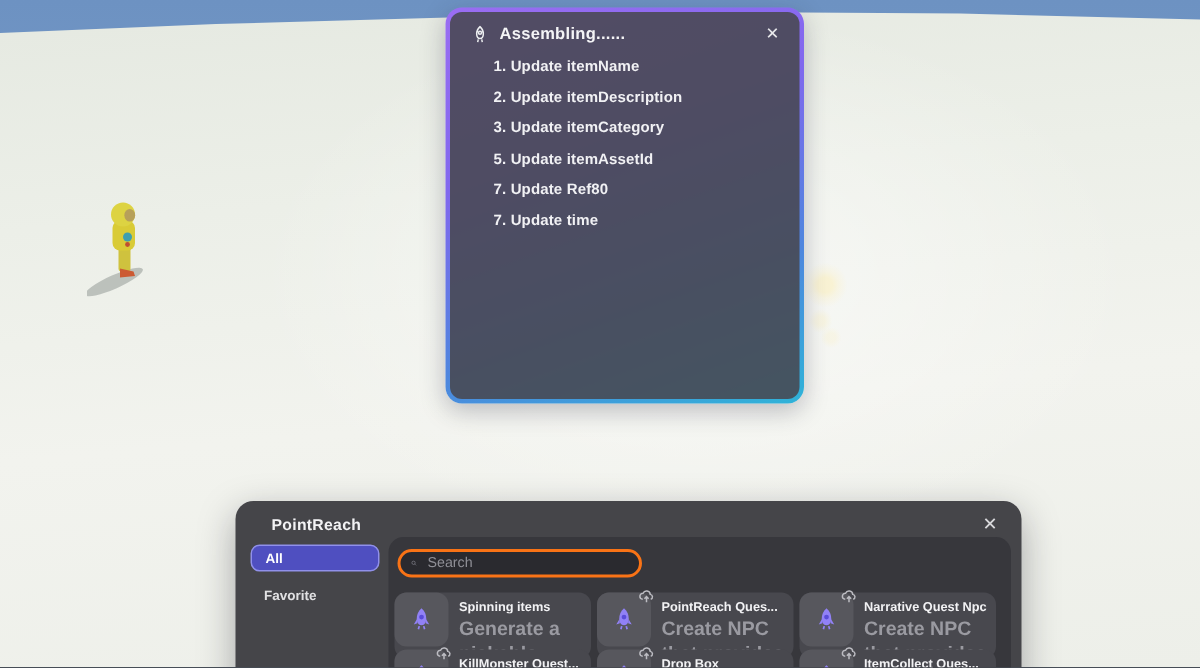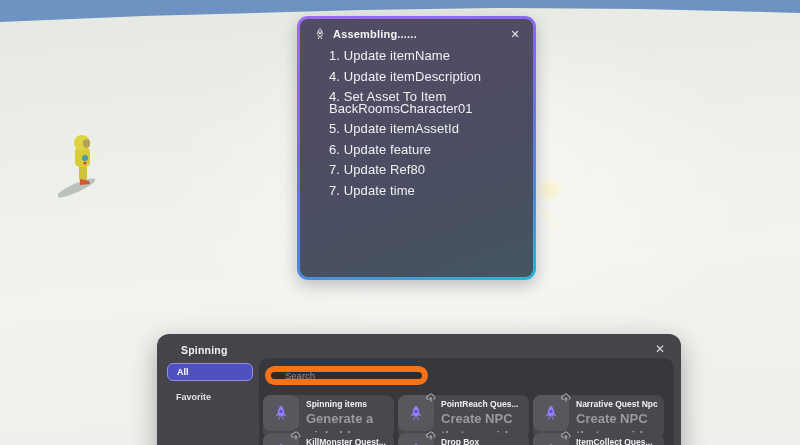--- a/index.html
+++ b/index.html
@@ -12,44 +12,44 @@
       radial-gradient(420px 260px at 58% 42%, rgba(255,255,255,.55), rgba(255,255,255,0) 70%),
       linear-gradient(175deg,#e5e9e1 0%,#ecefe8 30%,#f2f3ee 60%,#edefe9 100%);}
   .sparkle{position:absolute;left:536px;top:170px;width:34px;height:62px;pointer-events:none;
     background:
       radial-gradient(circle at 14px 20px, rgba(249,242,210,.95) 0 5px, rgba(249,242,210,.45) 9px, rgba(249,242,210,0) 15px),
       radial-gradient(circle at 11px 44px, rgba(249,242,210,.5) 0 3px, rgba(249,242,210,0) 8px),
       radial-gradient(circle at 18px 55px, rgba(249,242,210,.4) 0 3px, rgba(249,242,210,0) 7px);}
   .npc-box{position:absolute;left:390px;top:84px;}
   .player{position:absolute;left:58px;top:132px;}
   
-  .dialog{position:absolute;left:297px;top:16px;width:239px;height:264px;border-radius:11px;padding:3px;
+  .dialog{position:absolute;left:297px;top:5px;width:239px;height:264px;border-radius:11px;padding:3px;
     box-sizing:border-box;box-shadow:0 5px 16px rgba(40,40,60,.28);
     background:linear-gradient(160deg,#9a6df2 0%,#8168ee 35%,#4f86de 70%,#2fb3d8 100%);}
   .dialog-inner{position:relative;width:100%;height:100%;border-radius:8px;overflow:hidden;
     background:rgba(72,72,80,.88);}
   .dialog-header-icon{position:absolute;left:13px;top:8px;width:14px;height:14px;}
   .dialog-title{position:absolute;left:33px;top:9px;font-size:11px;font-weight:700;color:#f4f4f6;letter-spacing:.2px;}
   .dialog-close{position:absolute;right:10px;top:7px;width:16px;height:16px;border:none;background:none;
     color:#e9e9ec;font-size:11px;line-height:16px;text-align:center;padding:0;cursor:pointer;font-family:inherit;}
   .steps{position:absolute;left:29px;right:12px;top:31px;}
-  .step{margin-bottom:9px;font-size:13px;line-height:11.5px;font-weight:400;color:#f1f1f4;letter-spacing:.1px;}
+  .step{margin-bottom:9px;font-size:10px;line-height:11.5px;font-weight:700;color:#f1f1f4;letter-spacing:.1px;}
   
   .panel{position:absolute;left:157px;top:334px;width:524px;height:140px;border-radius:12px;
     background:#454549;box-shadow:0 8px 24px rgba(30,30,40,.35);}
   .panel-title{position:absolute;left:24px;top:10px;font-size:10.5px;font-weight:700;color:#f2f2f4;letter-spacing:.2px;}
   .panel-close{position:absolute;right:12px;top:6px;width:18px;height:18px;border:none;background:none;
     color:#d9d9dc;font-size:12px;line-height:18px;text-align:center;padding:0;cursor:pointer;font-family:inherit;}
   .tab{position:absolute;left:10px;width:86px;height:18px;box-sizing:border-box;border-radius:6px;
     font-size:9px;line-height:16px;padding-left:9px;color:#fff;font-weight:700;cursor:pointer;}
   .tab-all{top:29px;background:#4f4fc0;border:1px solid #9090ea;}
   .tab-fav{top:54px;color:#e1e1e3;font-weight:600;line-height:18px;}
   .content{position:absolute;left:102px;top:24px;width:415px;height:150px;background:#37373c;border-radius:10px;}
   .search{position:absolute;left:6px;top:8px;width:163px;height:19px;box-sizing:border-box;
-    background:#2a2a2f;border:6px solid #f97316;border-radius:10px;display:flex;align-items:center;padding:0 7px;gap:5px;}
+    background:#2a2a2f;border:2px solid #f97316;border-radius:10px;display:flex;align-items:center;padding:0 7px;gap:5px;}
   .search input{flex:1;border:none;background:none;outline:none;color:#cfcfd4;font-size:9.5px;
     font-family:"Liberation Sans",sans-serif;}
   .search input::placeholder{color:#8f8f96;}
   .card{position:absolute;width:131px;height:44px;background:#48484e;border-radius:8px;display:flex;cursor:pointer;}
   .card-icon{position:relative;flex:0 0 36px;height:36px;background:#57575d;border-radius:8px;
     display:flex;align-items:center;justify-content:center;}
   .cloud-badge{position:absolute;right:-3px;top:-3px;width:12px;height:12px;}
   .card-text{flex:1;padding:4px 5px 0 7px;overflow:hidden;}
   .card-title{font-size:8.5px;font-weight:700;color:#f2f2f4;white-space:nowrap;overflow:hidden;margin-bottom:2px;}
   .card-desc{font-size:13px;line-height:1.3;color:#9a9aa1;font-weight:600;}
@@ -96,32 +96,31 @@
         <g fill="none" stroke="#eceef0" stroke-width="1.7">
           <path d="M12 3c2.6 2.3 3.8 5.2 3.8 8.2 0 3-1.2 5.4-3.8 5.4s-3.8-2.4-3.8-5.4C8.2 8.2 9.4 5.3 12 3z"></path>
           <circle cx="12" cy="10" r="1.7"></circle>
           <path d="M10 17.5 9.4 20.6 M14 17.5l.6 3.1"></path>
         </g>
       </svg>
       <div class="dialog-title">Assembling......</div>
       <button class="dialog-close">✕</button>
       <div class="steps">
         <div class="step">1. Update itemName</div>
-        <div class="step">4. Update itemDescription</div>
-        <div class="step">4. Set Asset To Item BackRoomsCharacter01</div>
+        <div class="step">2. Update itemDescription</div>
+        <div class="step">3. Update itemCategory</div>
         <div class="step">5. Update itemAssetId</div>
-        <div class="step">6. Update feature</div>
         <div class="step">7. Update Ref80</div>
         <div class="step">7. Update time</div>
       </div>
     </div>
   </div>
 
   <div class="panel">
-    <div class="panel-title">Spinning</div>
+    <div class="panel-title">PointReach</div>
     <button class="panel-close">✕</button>
 
     <div class="tab tab-fav">Favorite</div>
     <div class="tab tab-all">All</div>
 
     <div class="content">
       <div class="search">
         <svg width="11" height="11" viewBox="0 0 20 20">
           <circle cx="8.5" cy="8.5" r="5.5" fill="none" stroke="#90909a" stroke-width="2"></circle>
           <path d="M12.8 12.8 L17 17" stroke="#90909a" stroke-width="2"></path>

